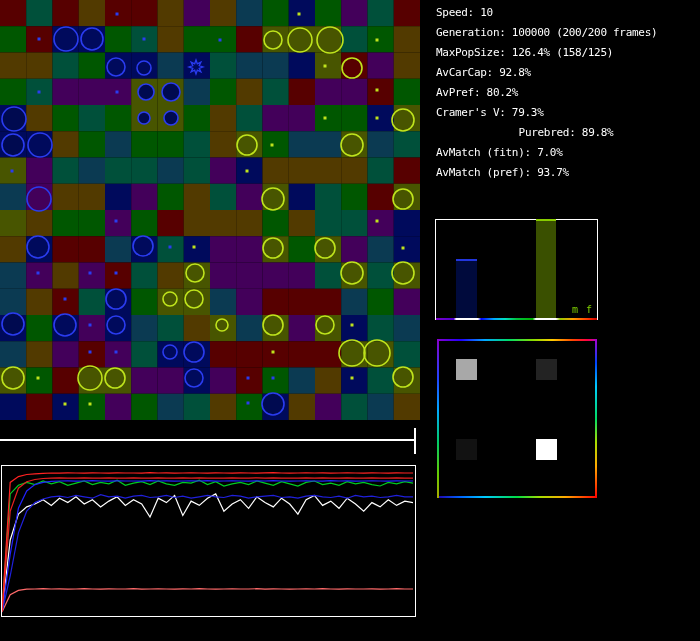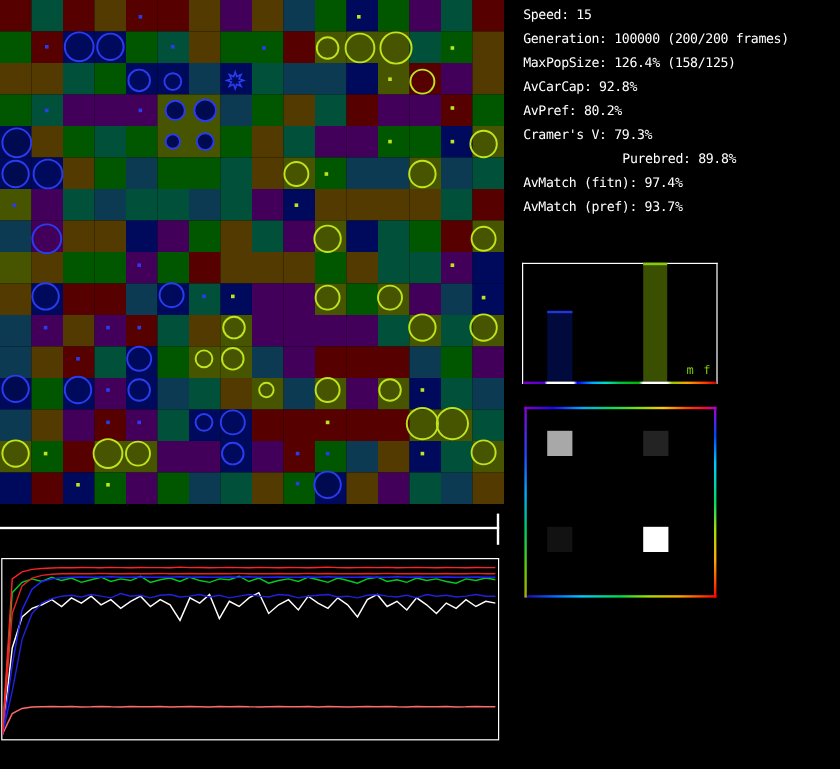--- a/index.html
+++ b/index.html
@@ -367,28 +367,28 @@
         <rect x="246.5" y="376.5" width="3" height="3" fill="#2a3cf0"></rect>
         <rect x="271.5" y="376.5" width="3" height="3" fill="#2a3cf0"></rect>
         <rect x="350.5" y="376.5" width="3" height="3" fill="#bfe41c"></rect>
         <circle cx="403" cy="377" r="10" fill="none" stroke-width="1.6" stroke="#bfe41c"></circle>
         <rect x="246.5" y="401.5" width="3" height="3" fill="#2a3cf0"></rect>
         <circle cx="273" cy="404" r="11" fill="#000a50" stroke="#2a3cf0" stroke-width="1.6"></circle>
       </svg>
   </div>
 
   <div id="stats-panel">
-      <div class="stat-line" style="color: rgb(255, 255, 255);">Speed: 15</div>
+      <div class="stat-line" style="color: rgb(255, 255, 255);">Speed: 10</div>
       <div class="stat-line" style="color: rgb(255, 255, 255);">Generation: 100000 (200/200 frames)</div>
       <div class="stat-line" style="color: rgb(255, 255, 255);">MaxPopSize: 126.4% (158/125)</div>
       <div class="stat-line" style="color: rgb(255, 255, 255);">AvCarCap: 92.8%</div>
       <div class="stat-line" style="color: rgb(255, 255, 255);">AvPref: 80.2%</div>
       <div class="stat-line" style="color: rgb(255, 255, 255);">Cramer's V: 79.3%</div>
       <div class="stat-line" style="color: rgb(255, 255, 255); text-align: center;">Purebred: 89.8%</div>
-      <div class="stat-line" style="color: rgb(255, 255, 255);">AvMatch (fitn): 97.4%</div>
+      <div class="stat-line" style="color: rgb(255, 255, 255);">AvMatch (fitn): 7.0%</div>
       <div class="stat-line" style="color: rgb(255, 255, 255);">AvMatch (pref): 93.7%</div>
     </div>
 
   <div id="progress-line" style="background: rgb(255, 255, 255);"></div>
   <div id="progress-tick" style="left: 414px; background: rgb(255, 255, 255);"></div>
 
   <div id="history-box">
     <svg id="history-svg" width="411" height="148" viewBox="0 0 411 148" preserveAspectRatio="none">
         <polyline points="0.0,146.0 8.2,128.7 16.4,124.4 24.7,123.2 32.9,123.0 41.1,122.7 49.3,123.0 57.5,122.8 65.8,123.1 74.0,123.0 82.2,122.7 90.4,123.0 98.6,123.1 106.9,122.8 115.1,123.0 123.3,123.0 131.5,122.7 139.7,123.1 148.0,123.0 156.2,122.8 164.4,123.0 172.6,123.1 180.8,122.8 189.1,123.0 197.3,122.7 205.5,123.0 213.7,123.1 221.9,123.0 230.2,122.8 238.4,123.0 246.6,123.0 254.8,122.7 263.0,123.1 271.3,122.8 279.5,123.0 287.7,123.1 295.9,123.0 304.1,122.8 312.4,123.0 320.6,122.7 328.8,123.0 337.0,123.1 345.2,122.8 353.5,123.0 361.7,123.0 369.9,122.8 378.1,123.1 386.3,123.0 394.6,122.7 402.8,123.0 411.0,123.0" fill="none" stroke="#ff6a6a" stroke-width="1.2"></polyline>
         <polyline points="0.0,146.0 8.2,74.0 16.4,48.1 24.7,40.9 32.9,38.0 41.1,33.7 49.3,39.4 57.5,32.2 65.8,36.6 74.0,30.8 82.2,38.0 90.4,33.7 98.6,40.9 106.9,35.1 115.1,30.8 123.3,39.4 131.5,33.7 139.7,38.0 148.0,51.0 156.2,32.2 164.4,36.6 172.6,29.4 180.8,49.5 189.1,35.1 197.3,39.4 205.5,32.2 213.7,27.9 221.9,45.2 230.2,38.0 238.4,33.7 246.6,42.3 254.8,30.8 263.0,36.6 271.3,40.9 279.5,32.2 287.7,38.0 295.9,48.1 304.1,33.7 312.4,29.4 320.6,39.4 328.8,35.1 337.0,42.3 345.2,32.2 353.5,38.0 361.7,45.2 369.9,36.6 378.1,40.9 386.3,33.7 394.6,39.4 402.8,35.1 411.0,36.6" fill="none" stroke="#ffffff" stroke-width="1.2"></polyline>

